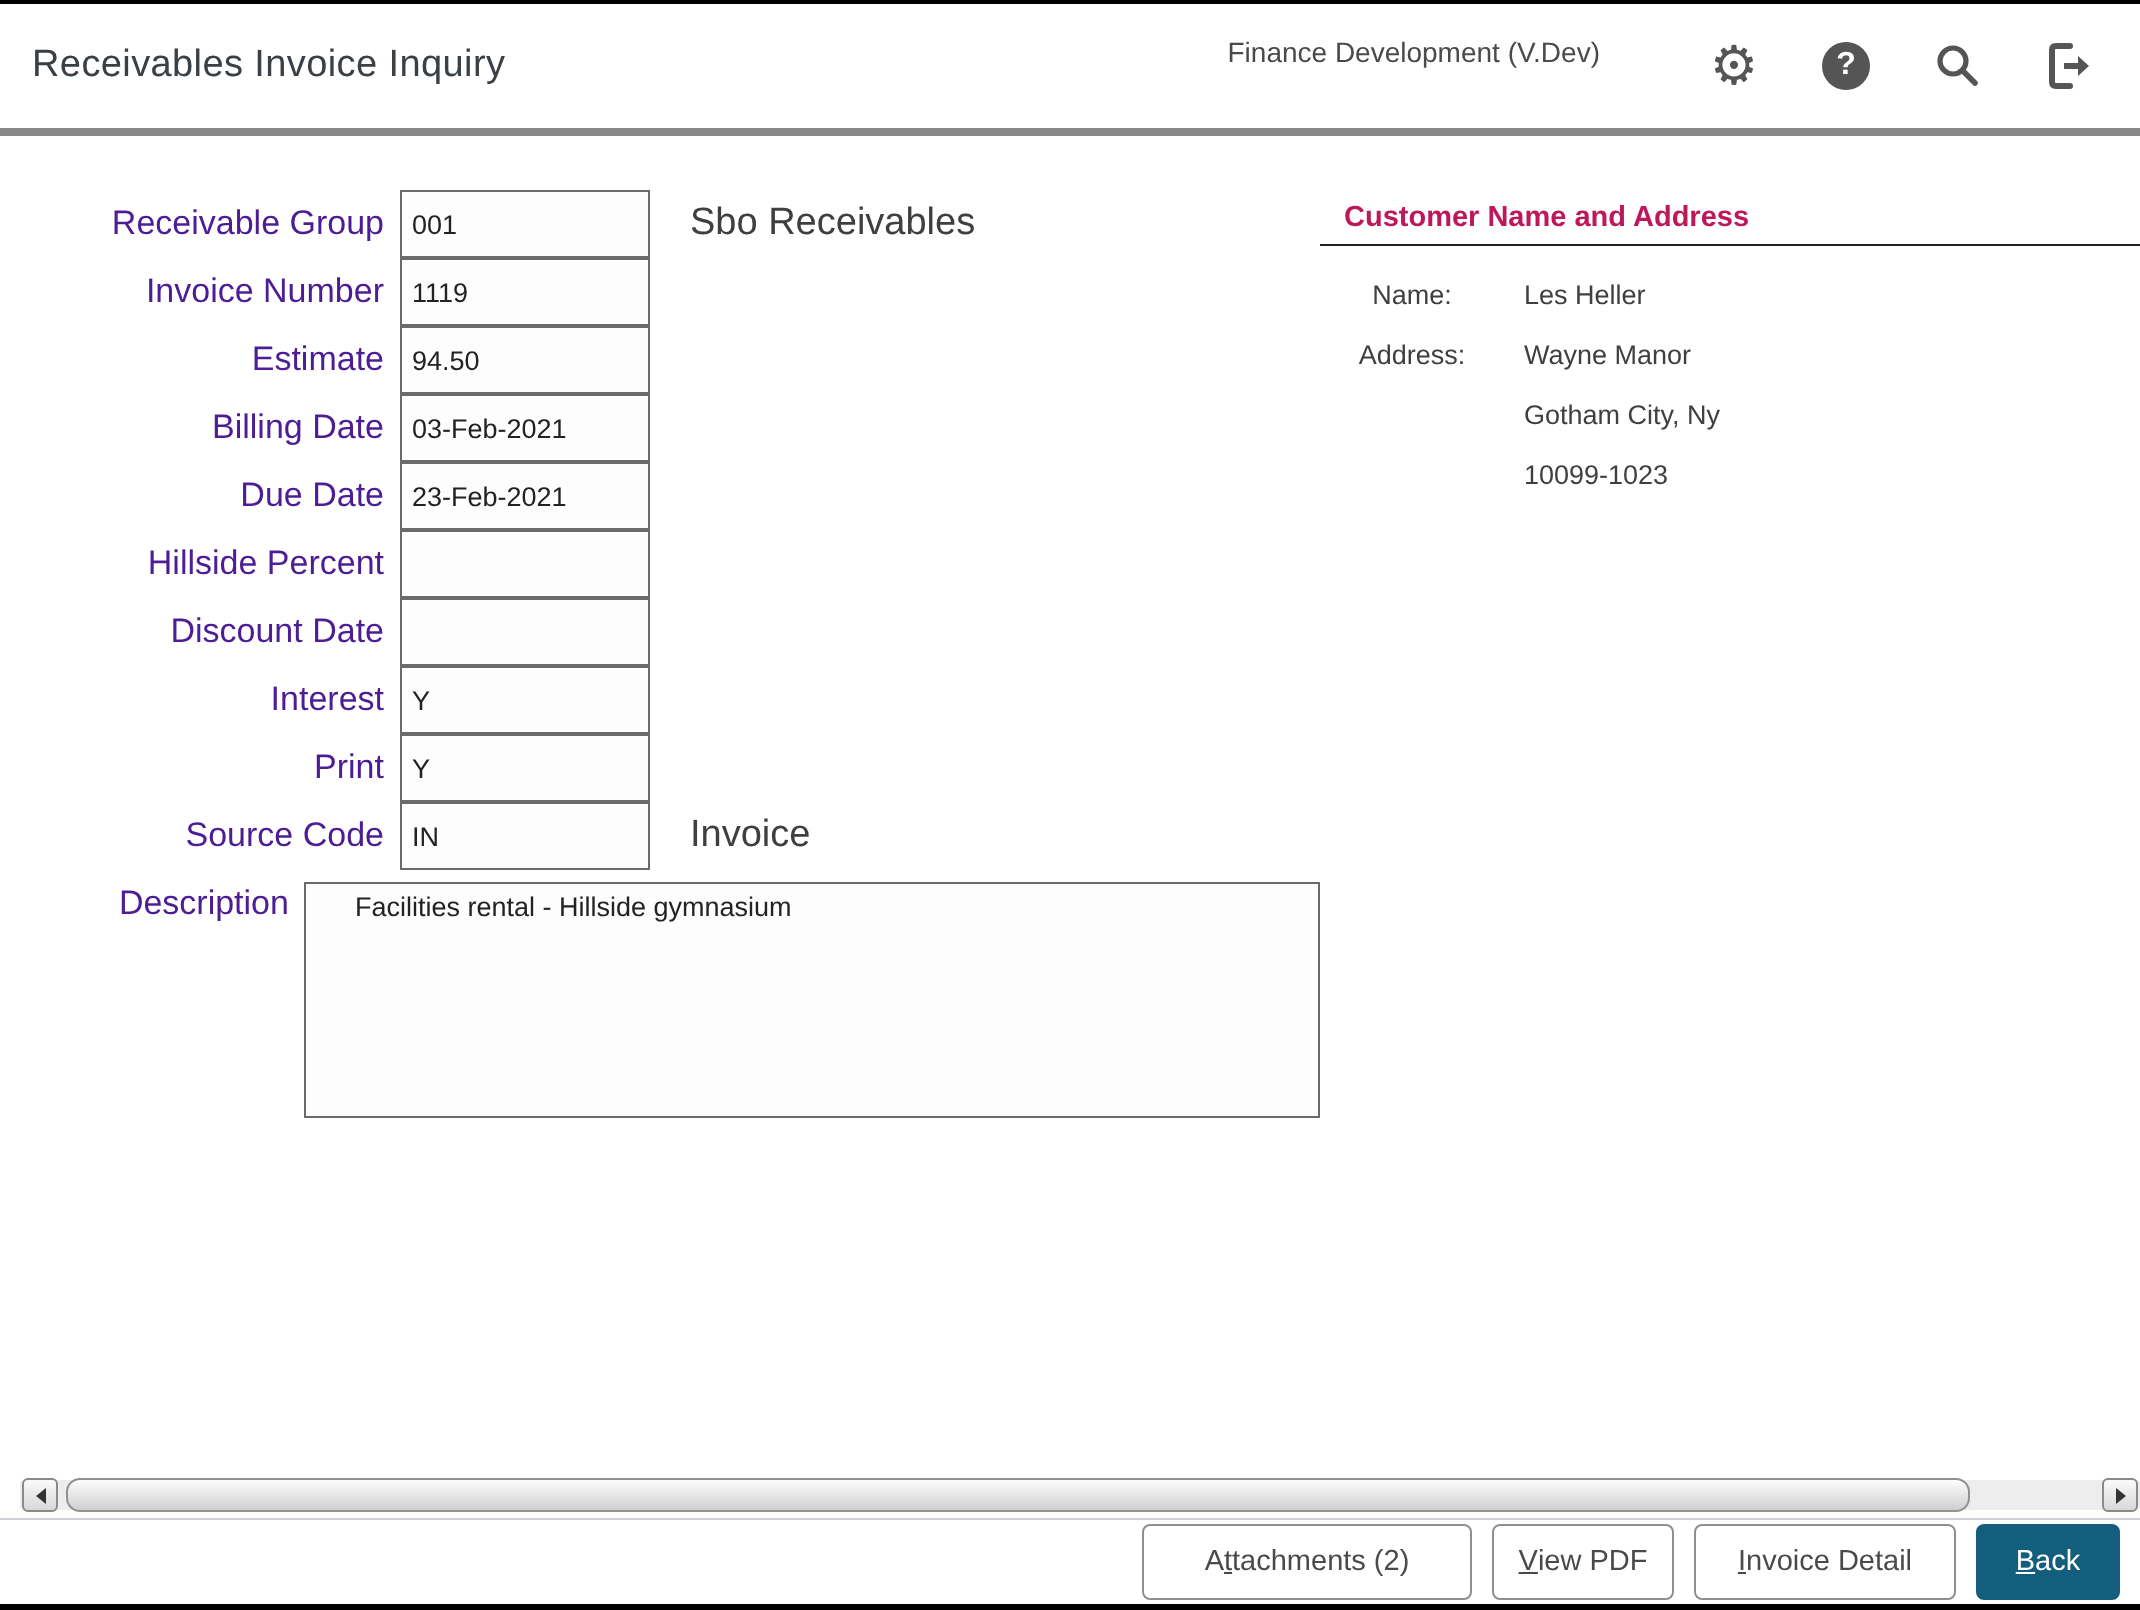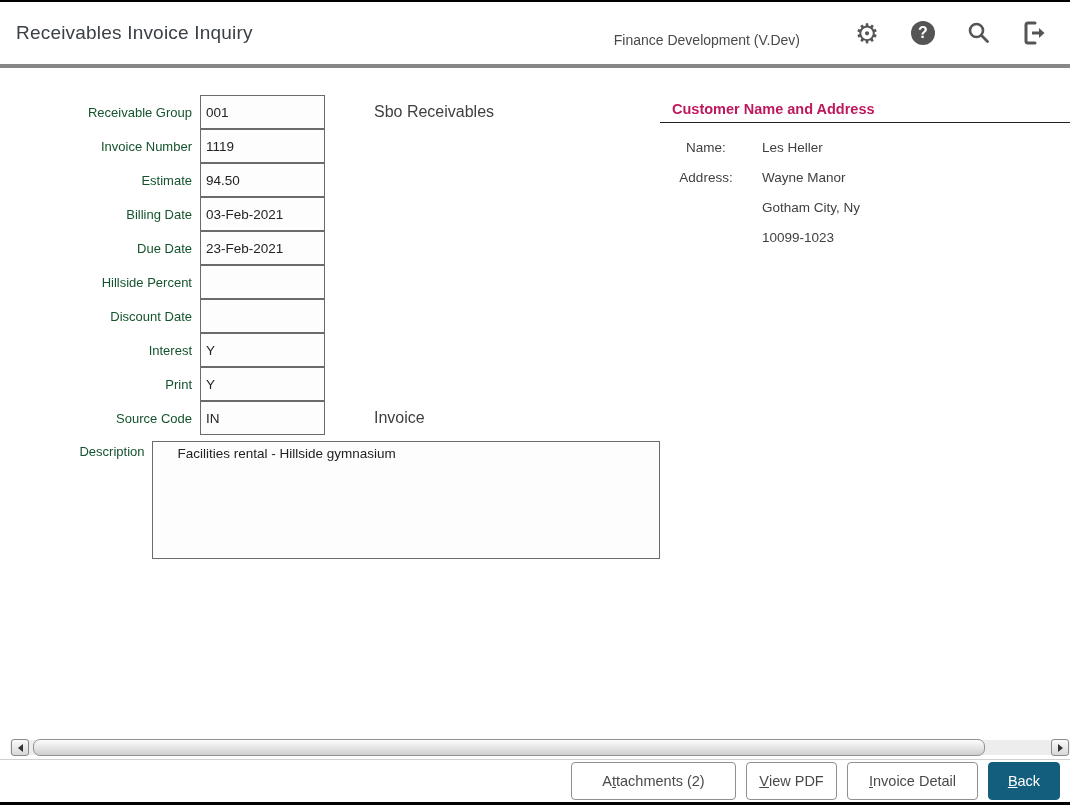--- a/index.html
+++ b/index.html
@@ -2,34 +2,34 @@
 <html><head>
 <meta charset="utf-8">
 <style>
   * { margin:0; padding:0; box-sizing:border-box; }
   html,body { width:1070px; height:805px; background:#fff; font-family:"Liberation Sans", sans-serif; }
   .app { position:relative; width:1070px; height:805px; background:#fff; overflow:hidden; border-top:2px solid #000; }
 
   
   .header { position:absolute; top:0; left:0; right:0; height:62px; display:flex; align-items:center; justify-content:space-between; padding:0 20px 0 16px; background:#fff; }
   .header-title { font-size:19px; color:#3a4045; letter-spacing:0.2px; }
-  .header-right { display:flex; align-items:flex-end; }
+  .header-right { display:flex; align-items:flex-start; }
   .env-label { font-size:14px; color:#4a4a4a; margin-right:26px; }
   .hicon { width:30px; height:30px; display:flex; align-items:center; justify-content:center; margin-left:26px; cursor:pointer; }
   .gear-glyph { font-size:27px; color:#555; line-height:1; font-family:"DejaVu Sans", sans-serif; }
   .help-circle { width:24px; height:24px; border-radius:50%; background:#555; color:#fff; font-weight:bold; font-size:16px; display:flex; align-items:center; justify-content:center; }
   .rule { position:absolute; top:62px; left:0; right:0; height:4px; background:#878787; }
 
   
   .form-area { position:absolute; top:99px; left:0; width:660px; }
   .frow { display:flex; align-items:center; height:22px; margin-bottom:12px; }
   .frow.desc { align-items:flex-start; height:auto; }
-  .flabel { width:192px; text-align:right; font-size:13px; color:#14532d; padding-right:0; }
+  .flabel { width:192px; text-align:right; font-size:17px; color:#4c1d95; padding-right:0; }
   .finput { margin-left:8px; width:125px; height:22px; border:1px solid #6b6b6b; font-family:"Liberation Sans", sans-serif; font-size:13.5px; color:#222; padding:16px 5px; background:#fdfdfd; outline:none; }
-  .fnote { margin-left:49px; font-size:16px; color:#3f3f3f; }
+  .fnote { margin-left:20px; font-size:19px; color:#3f3f3f; }
   .ftextarea { margin-left:8px; width:658px; height:118px; border:1px solid #6b6b6b; font-family:"Liberation Sans", sans-serif; font-size:13.5px; color:#222; padding:4px 24px; background:#fdfdfd; resize:none; outline:none; }
 
   
   .cust-panel { position:absolute; top:99px; left:660px; right:0; }
   .cust-title { font-size:14.5px; font-weight:bold; color:#be185d; padding:0 0 5px 12px; border-bottom:1px solid #222; }
   .cust-rows { margin-top:16px; }
   .crow { display:flex; margin-bottom:13px; font-size:13.5px; color:#3f3f3f; line-height:17px; }
   .clabel { width:92px; text-align:center; }
   .cvalue { margin-left:10px; }
 

